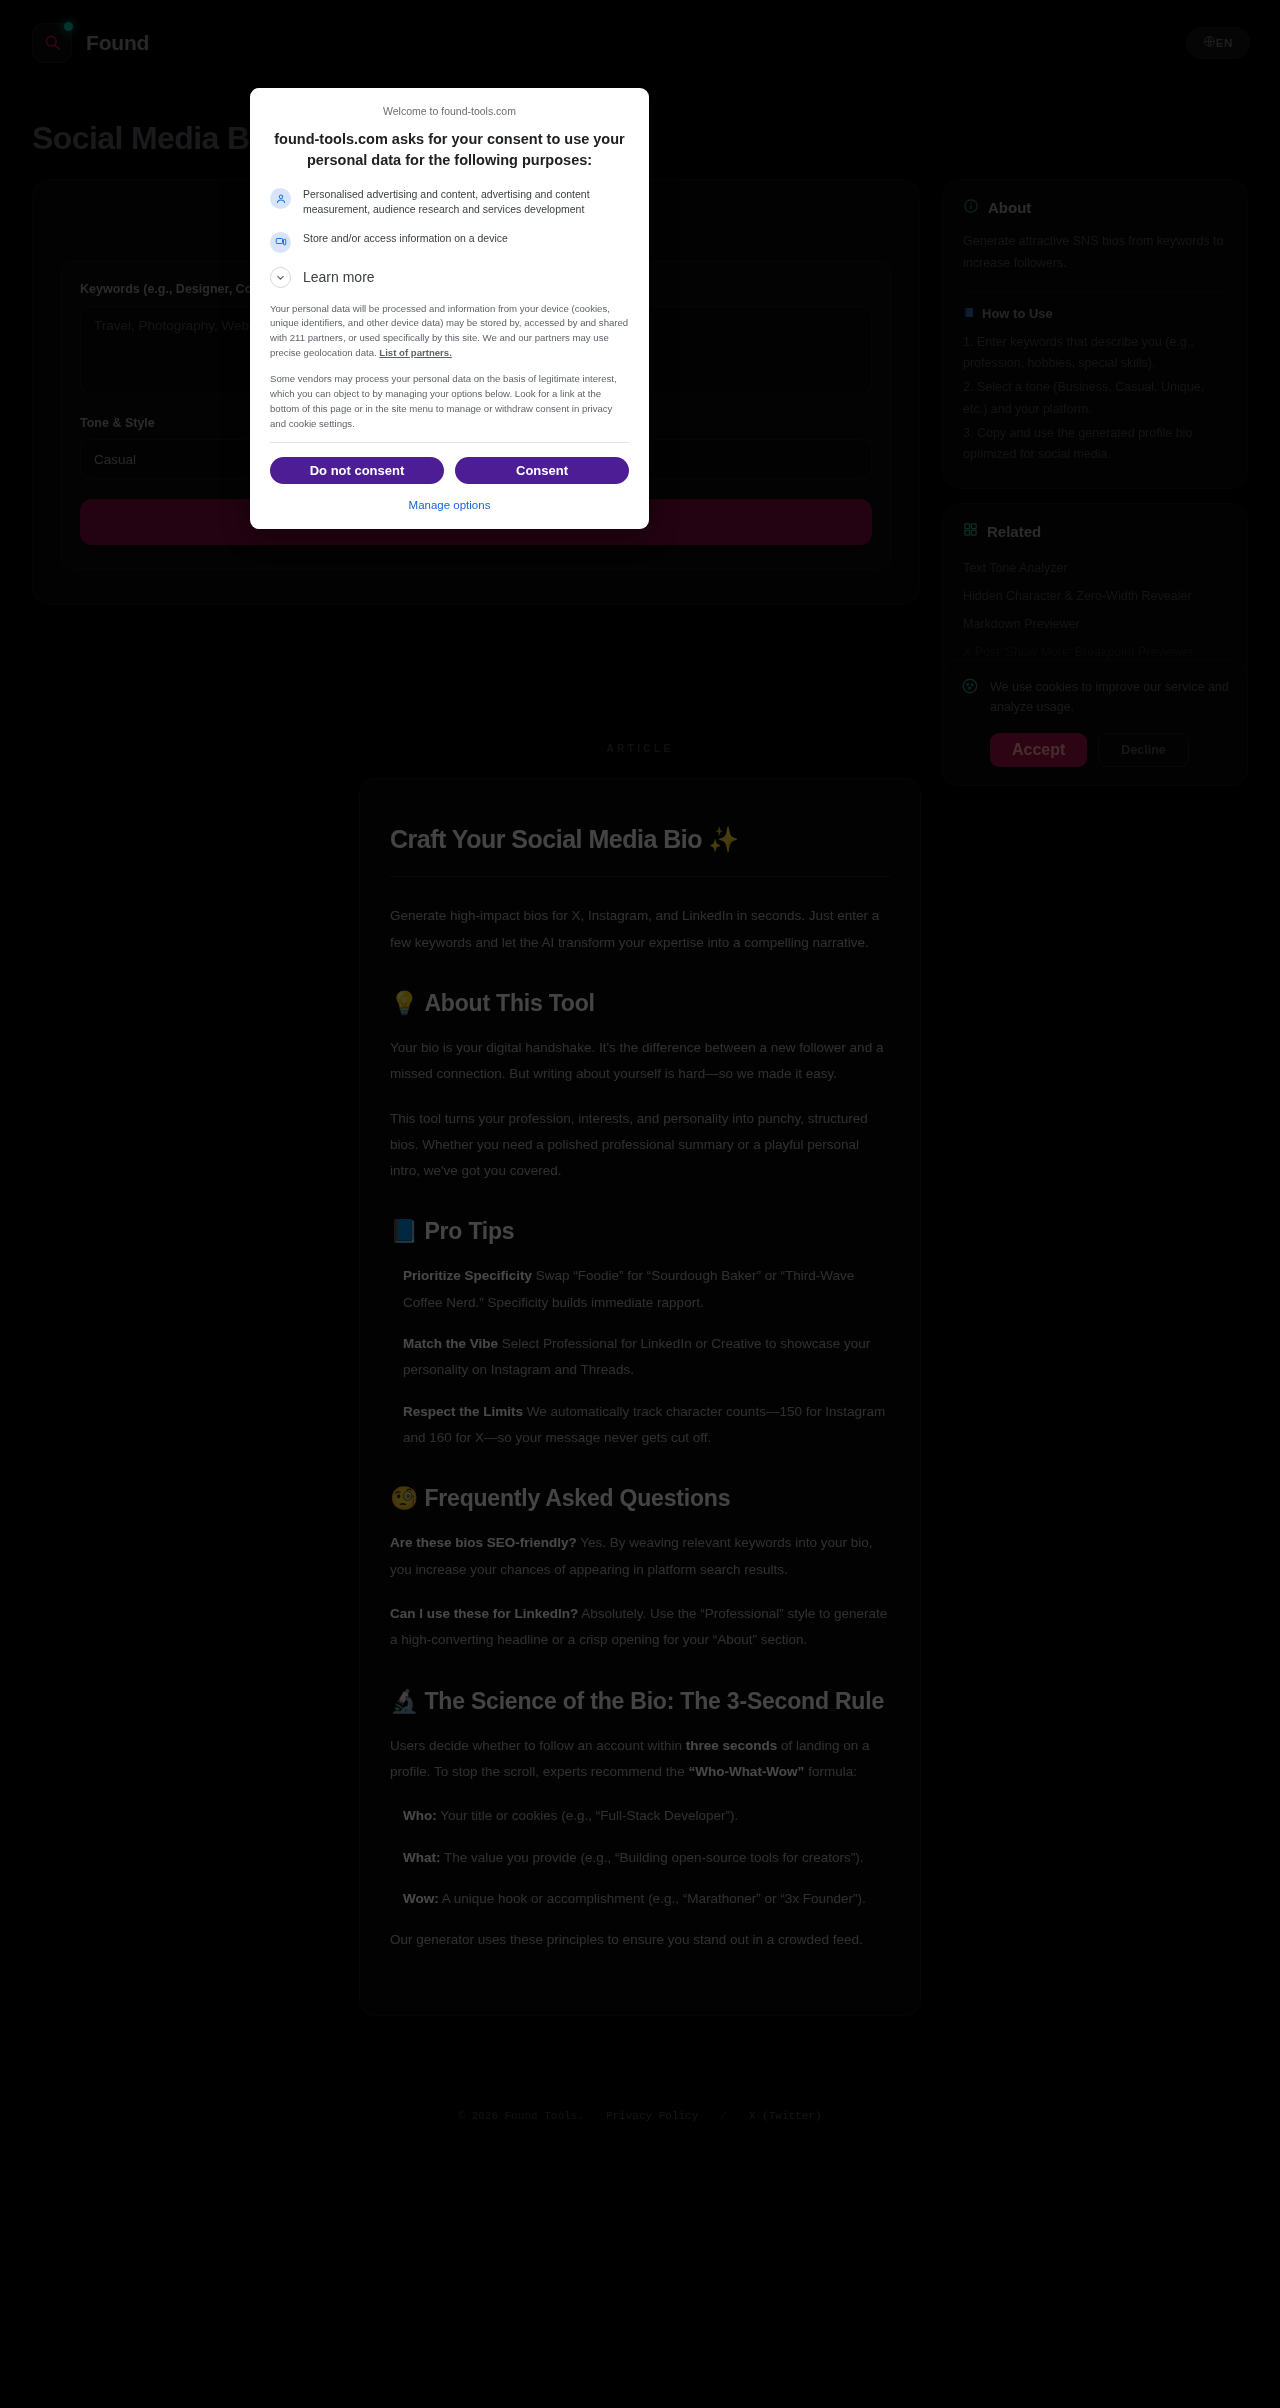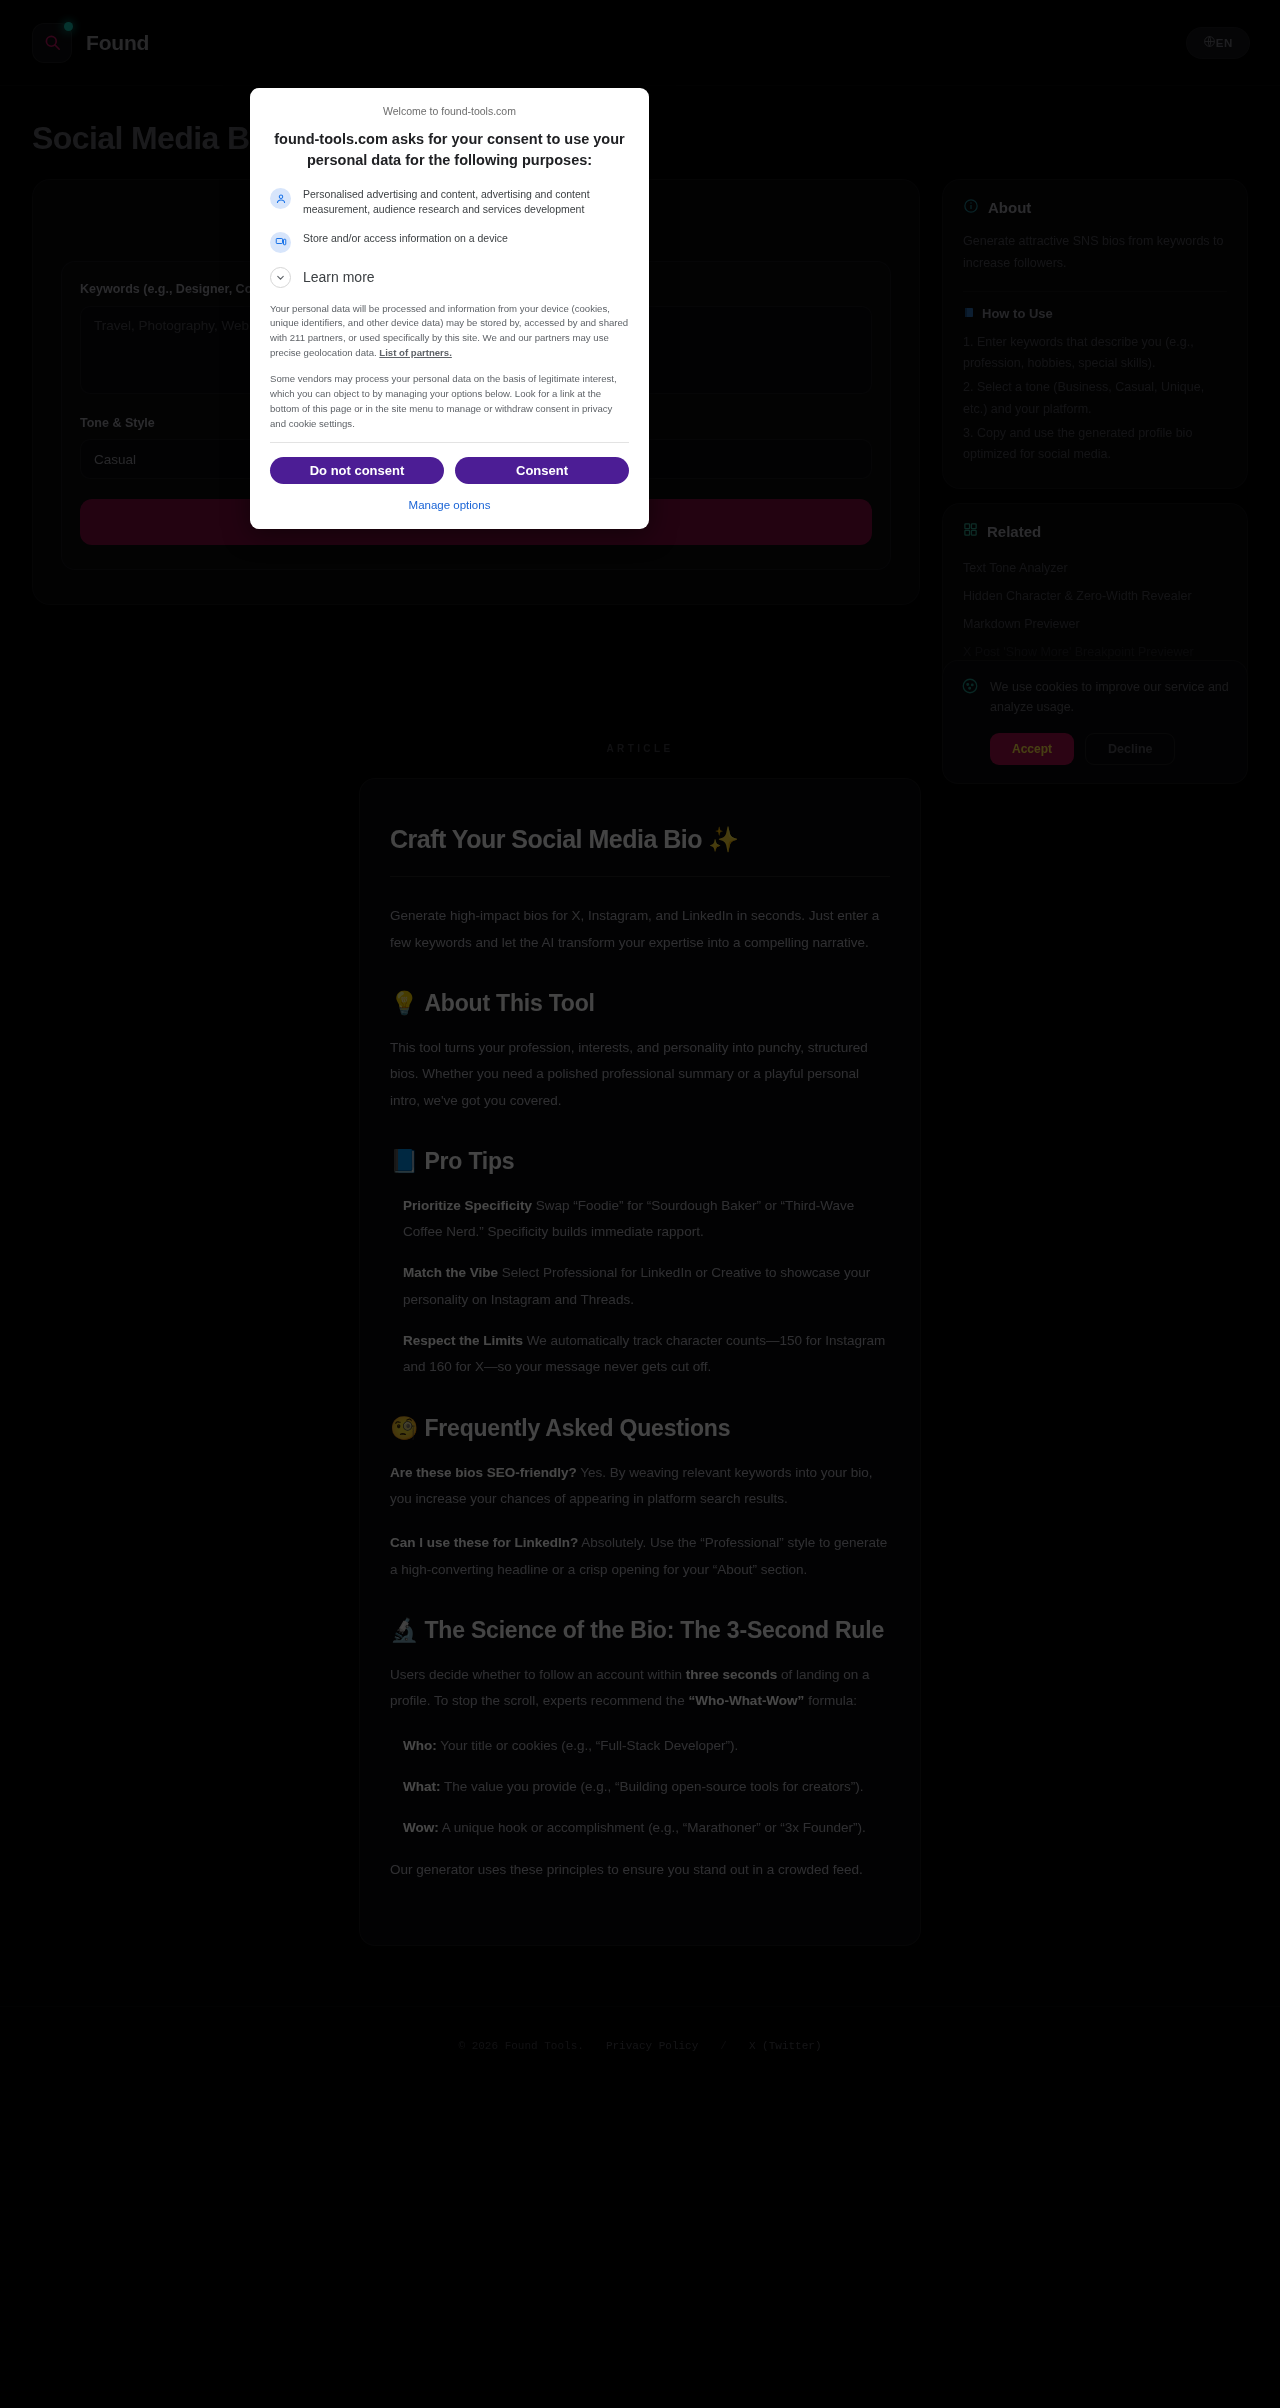--- a/index.html
+++ b/index.html
@@ -159,21 +159,21 @@
     border: 1px solid rgba(255,255,255,0.05);
     border-radius: 16px;
     padding: 16px 18px 18px 18px;
     z-index: 20;
   }
   .cookie-row { display: flex; gap: 11px; align-items: flex-start; }
   .cookie-text { font-size: 12.5px; line-height: 1.6; color: #5b5b62; }
   .cookie-btns { display: flex; gap: 11px; margin-top: 16px; margin-left: 29px; }
   .btn-accept {
     padding: 8px 22px; border-radius: 9px; border: none;
-    background: #9d1148; color: #fde047; font-size: 12px; font-weight: 700; cursor: pointer;
+    background: #9d1148; color: #fca5a5; font-size: 16px; font-weight: 700; cursor: pointer;
   }
   .btn-decline {
     padding: 8px 22px; border-radius: 9px;
     background: transparent; border: 1px solid rgba(255,255,255,0.08);
     color: #53535a; font-size: 12.5px; font-weight: 600; cursor: pointer;
   }
 
   
   .article-tag {
     text-align: center;
@@ -381,20 +381,21 @@
   <div class="article-tag">ARTICLE</div>
 
   <article class="article">
     <h1>Craft Your Social Media Bio ✨</h1>
     <div class="hr"></div>
     <p>Generate high-impact bios for X, Instagram, and LinkedIn in seconds. Just enter a few keywords and let the AI transform your expertise into a compelling narrative.</p>
 
     <h2>
       <span class="em">💡</span><span>About This Tool</span>
     </h2>
+    <p>Your bio is your digital handshake. It's the difference between a new follower and a missed connection. But writing about yourself is hard—so we made it easy.</p>
     <p>This tool turns your profession, interests, and personality into punchy, structured bios. Whether you need a polished professional summary or a playful personal intro, we've got you covered.</p>
 
     <h2>
       <span class="em">📘</span><span>Pro Tips</span>
     </h2>
     <div class="indent">
       <p><b>Prioritize Specificity</b><span> Swap “Foodie” for “Sourdough Baker” or “Third-Wave Coffee Nerd.” Specificity builds immediate rapport.</span></p>
       <p><b>Match the Vibe</b><span> Select Professional for LinkedIn or Creative to showcase your personality on Instagram and Threads.</span></p>
       <p><b>Respect the Limits</b><span> We automatically track character counts—150 for Instagram and 160 for X—so your message never gets cut off.</span></p>
     </div>

